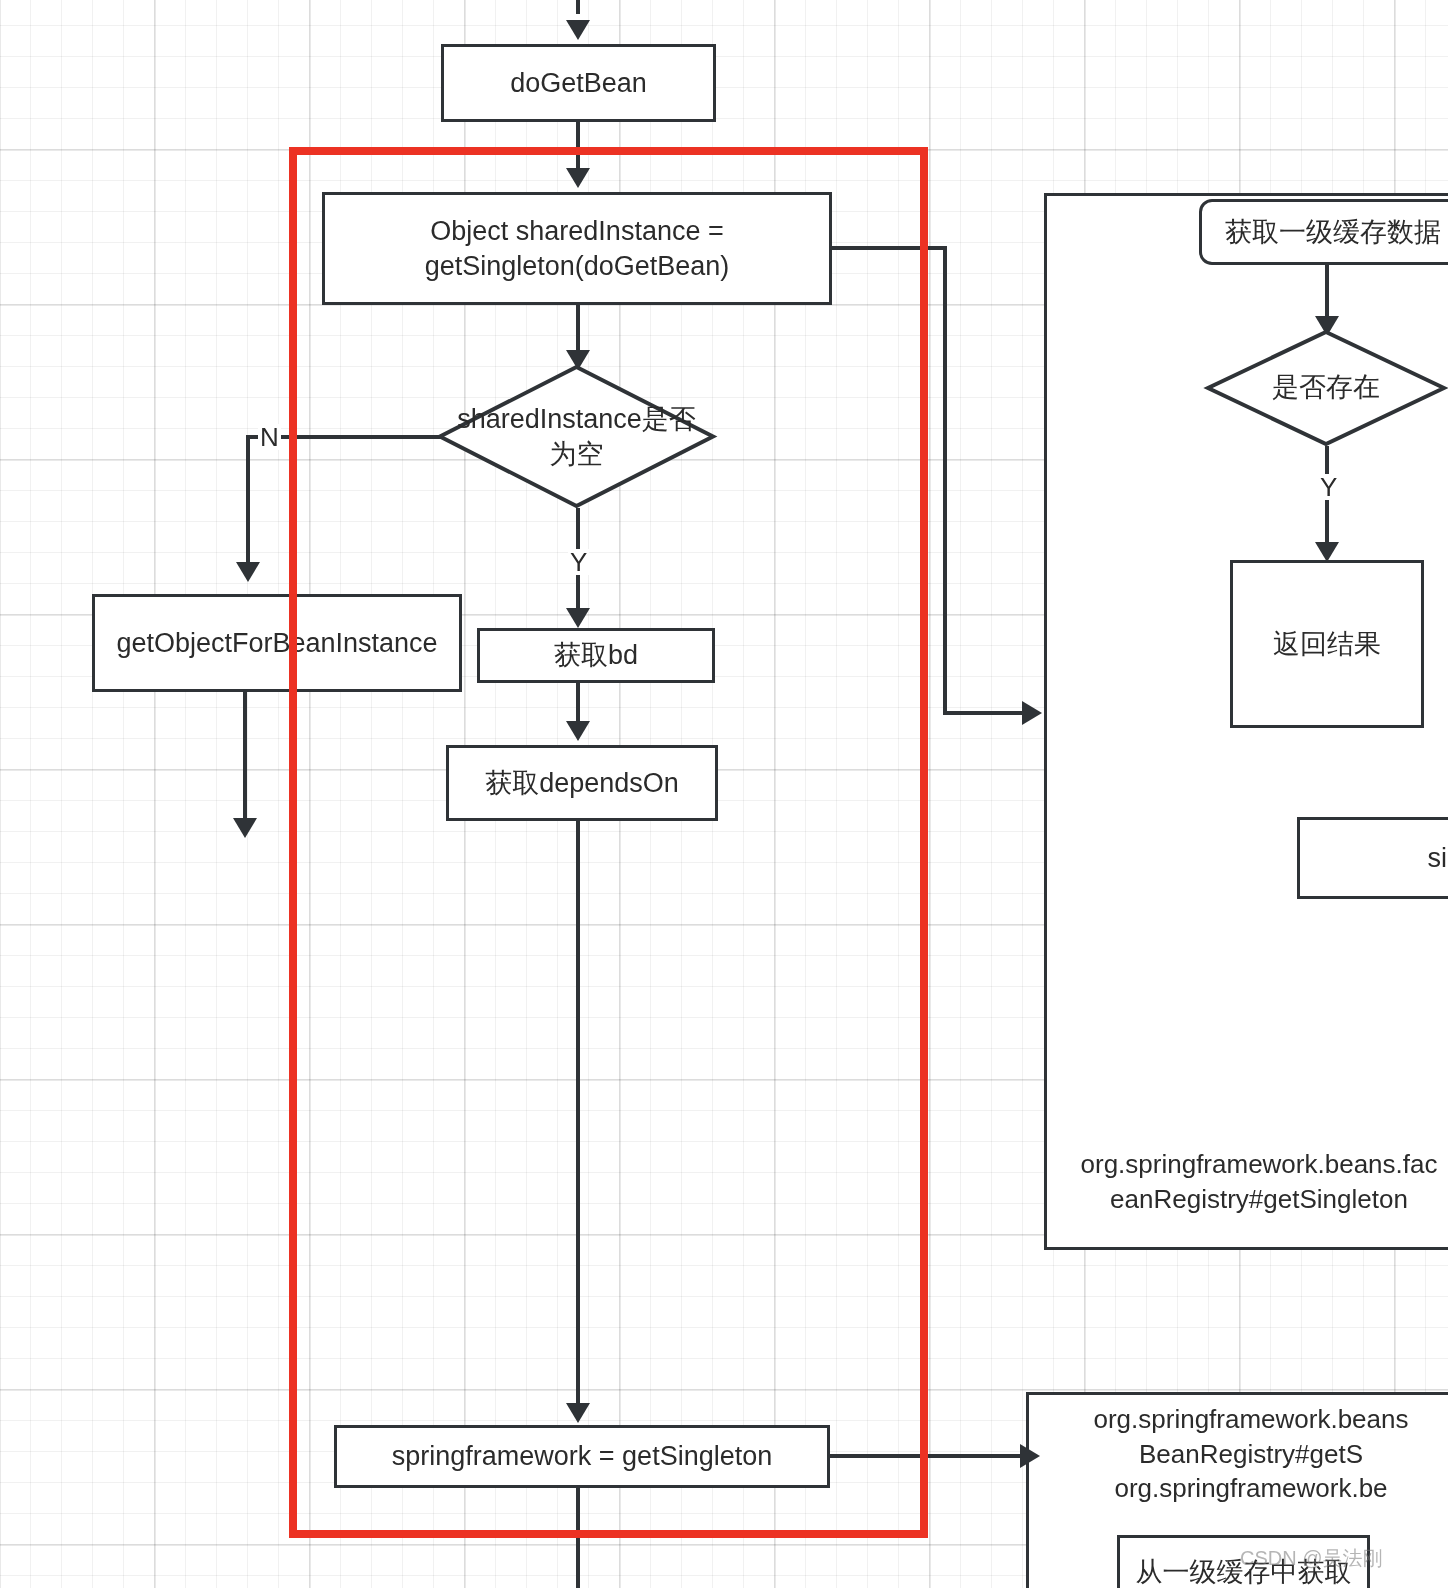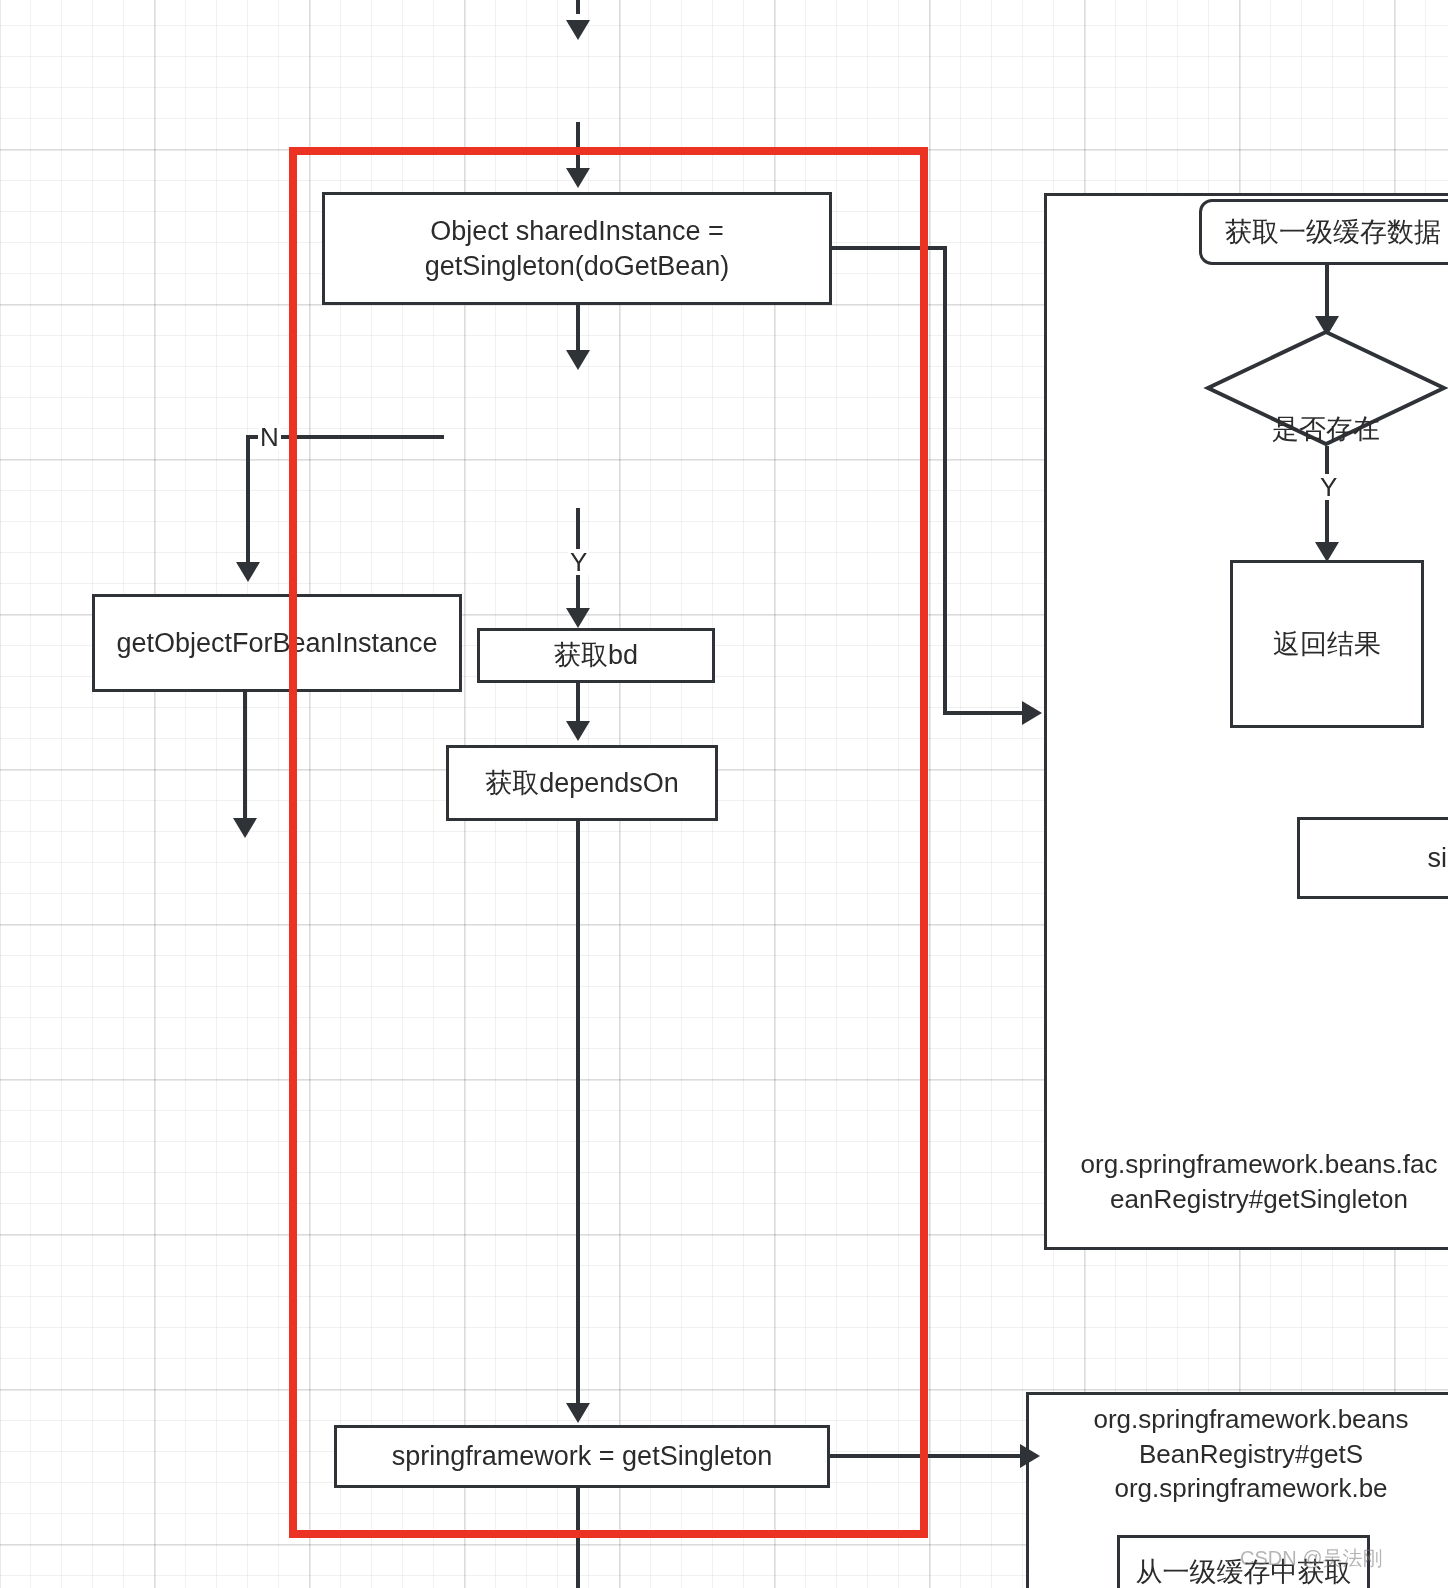--- a/index.html
+++ b/index.html
@@ -122,35 +122,43 @@
   }
 </style>
 </head>
 <body>
 
 <div id="canvas">
 
   <div class="conn v" style="left:576px; top:-10px; height:24px;"></div>
   <div class="arrow-d" style="left:566px; top:20px;"></div>
 
+  <div class="node" style="left:441px; top:44px; width:275px; height:78px; font-size:27px;">doGetBean</div>
 
   <div class="conn v" style="left:576px; top:122px; height:48px;"></div>
   <div class="arrow-d" style="left:566px; top:168px;"></div>
 
   <div class="node" style="left:322px; top:192px; width:510px; height:113px; font-size:27px;">Object sharedInstance =
 getSingleton(doGetBean)</div>
 
   <div class="conn v" style="left:576px; top:305px; height:50px;"></div>
   <div class="arrow-d" style="left:566px; top:350px;"></div>
 
   <div class="conn h" style="left:832px; top:246px; width:115px;"></div>
   <div class="conn v" style="left:943px; top:246px; height:469px;"></div>
   <div class="conn h" style="left:943px; top:711px; width:85px;"></div>
   <div class="arrow-r" style="left:1022px; top:701px;"></div>
 
+  <div class="diamond" style="left:438px; top:365px; width:277px; height:143px;">
+    <svg width="277" height="143" viewBox="0 0 277 143" aria-hidden="true">
+      <polygon points="138.5,2 275,71.5 138.5,141 2,71.5" fill="#ffffff" stroke="#2f3337" stroke-width="4" stroke-linejoin="miter"></polygon>
+    </svg>
+    <div class="dlabel" style="font-size:27px; width:300px;">sharedInstance是否
+为空</div>
+  </div>
 
   <div class="conn h" style="left:248px; top:435px; width:196px;"></div>
   <div class="conn v" style="left:246px; top:435px; height:131px;"></div>
   <div class="arrow-d" style="left:236px; top:562px;"></div>
   <div class="edge-label" style="left:258px; top:424px; font-size:26px;">N</div>
 
   <div class="conn v" style="left:576px; top:508px; height:108px;"></div>
   <div class="arrow-d" style="left:566px; top:608px;"></div>
   <div class="edge-label" style="left:568px; top:549px; font-size:26px;">Y</div>
 
@@ -181,21 +189,21 @@
 
   <div class="node rounded" style="left:1199px; top:199px; width:268px; height:66px; font-size:27px;">获取一级缓存数据</div>
 
   <div class="conn v" style="left:1325px; top:265px; height:56px;"></div>
   <div class="arrow-d" style="left:1315px; top:316px;"></div>
 
   <div class="diamond" style="left:1206px; top:330px; width:240px; height:116px;">
     <svg width="240" height="116" viewBox="0 0 240 116" aria-hidden="true">
       <polygon points="120,2 238,58 120,114 2,58" fill="#ffffff" stroke="#2f3337" stroke-width="4" stroke-linejoin="miter"></polygon>
     </svg>
-    <div class="dlabel" style="font-size:27px; width:220px;margin-top:42px;">是否存在</div>
+    <div class="dlabel" style="font-size:27px; width:220px;">是否存在</div>
   </div>
 
   <div class="conn v" style="left:1325px; top:446px; height:104px;"></div>
   <div class="arrow-d" style="left:1315px; top:542px;"></div>
   <div class="edge-label" style="left:1318px; top:474px; font-size:26px;">Y</div>
 
   <div class="node" style="left:1230px; top:560px; width:194px; height:168px; font-size:27px;">返回结果</div>
 
   <div class="node" style="left:1297px; top:817px; width:195px; height:82px; font-size:27px;
               justify-content:flex-end; padding-right:6px;">singl</div>

